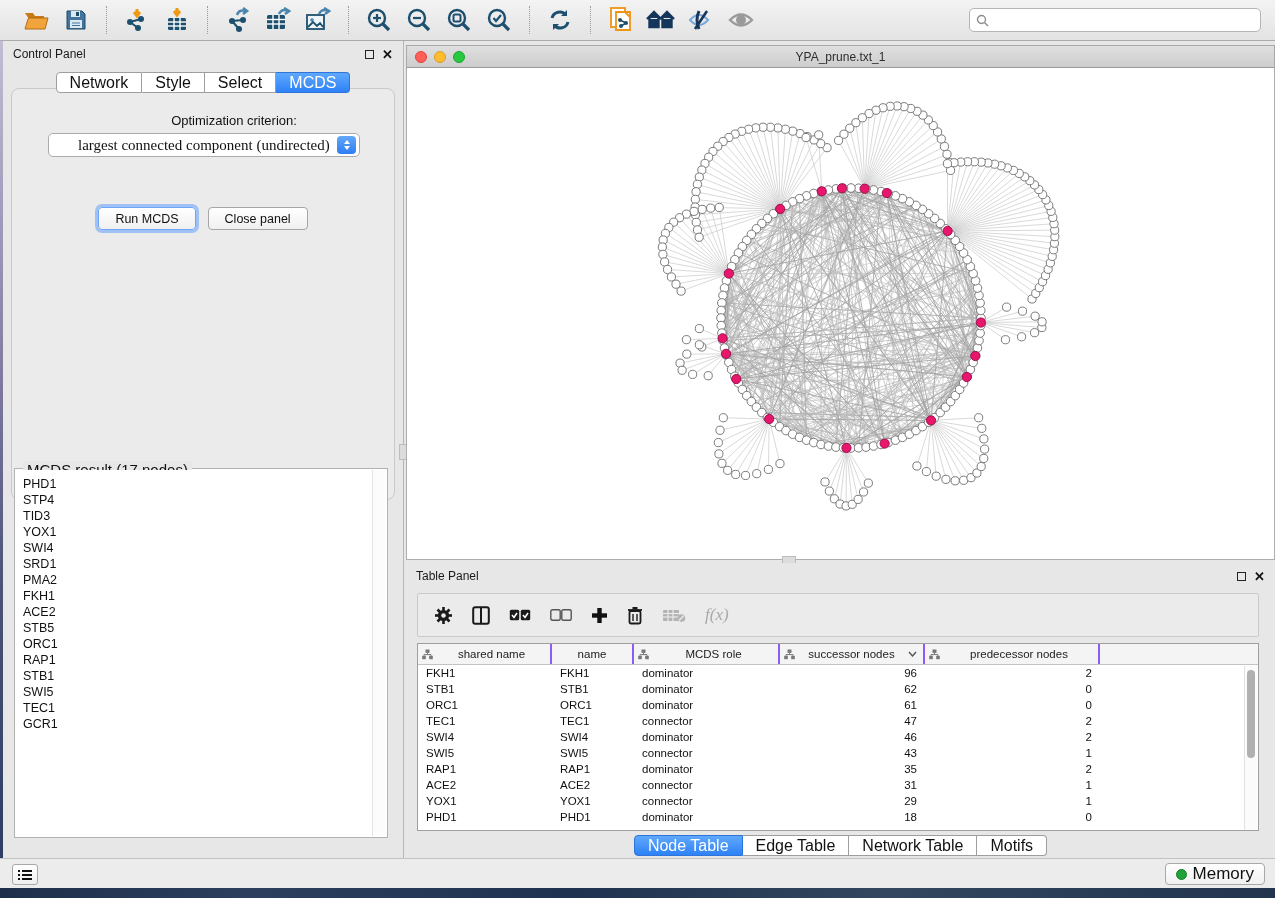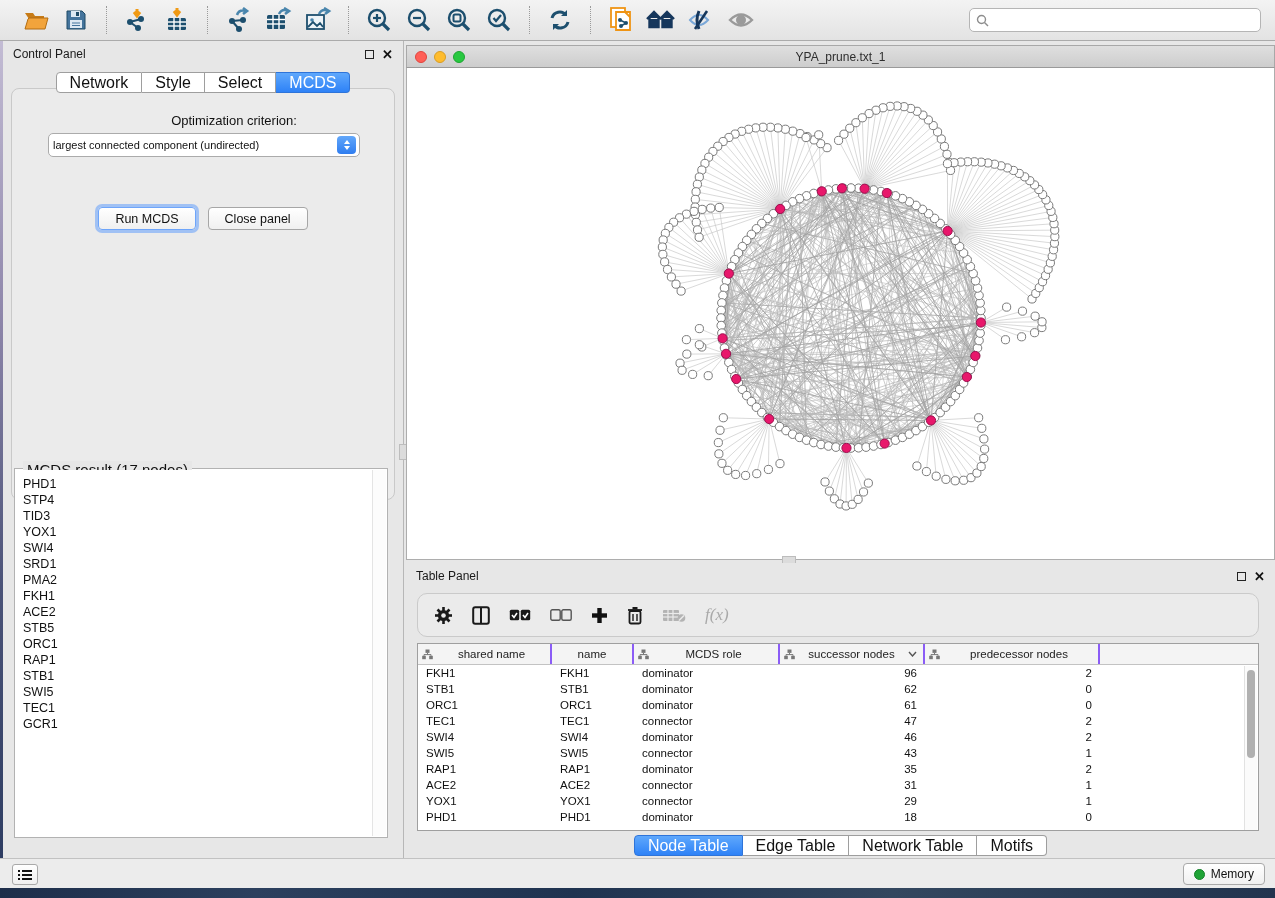--- a/index.html
+++ b/index.html
@@ -37,21 +37,21 @@
   .cp-tabs { position:absolute; left:0; top:31px; width:100%; display:flex; justify-content:center; z-index:3; }
   .seg-tab { height:21px; padding:0 13px; background:#fff; border:1px solid #9e9e9e; border-left-width:0;
     display:flex; align-items:center; font-size:16px; color:#111; cursor:default; }
   .seg-tab:first-child { border-left-width:1px; border-radius:4px 0 0 4px; }
   .seg-tab:last-child { border-radius:0 4px 4px 0; }
   .seg-tab.active { background:linear-gradient(#5fa8fc,#2e82f7); border-color:#2e74d9; color:#fff; }
 
   .opt-label { position:absolute; left:0; top:72px; width:400px; text-align:center; font-size:13px; color:#111;margin-left:31px; }
   .opt-select { position:absolute; left:45px; top:92px; width:312px; height:24px; background:#fff;
     border:1px solid #ababab; border-radius:5px; display:flex; align-items:center; cursor:default; }
-  .opt-select .val { flex:1; padding-left:4px; font-size:11px; color:#111; white-space:nowrap; }
+  .opt-select .val { flex:1; padding-left:29px; font-size:15px; color:#111; white-space:nowrap;font-family:Liberation Serif, serif; }
   .stepper { width:19px; height:18px; margin-right:3px; border-radius:4px;
     background:linear-gradient(#62a7fa,#2f7df0); display:flex; flex-direction:column; align-items:center; justify-content:center; gap:2px; }
   .stepper .up { width:0; height:0; border-left:3.5px solid transparent; border-right:3.5px solid transparent; border-bottom:4px solid #fff; }
   .stepper .dn { width:0; height:0; border-left:3.5px solid transparent; border-right:3.5px solid transparent; border-top:4px solid #fff; }
 
   .cp-buttons { position:absolute; left:0; top:126px; width:400px; display:flex; justify-content:center; gap:12px;margin-top:40px; }
   .btn { height:23px; padding:0 16px; background:linear-gradient(#ffffff,#f0f0f0); border:1px solid #a6a6a6;
     border-radius:4px; font-size:12.5px; color:#111; display:flex; align-items:center; cursor:default; }
   .btn.focused { box-shadow:0 0 0 3px rgba(110,165,250,.6); border-color:#6ea5fa; }
 
@@ -73,21 +73,21 @@
     background:linear-gradient(#dfdfdf,#cdcdcd); border:1px solid #a8a8a8; border-bottom:1px solid #9a9a9a;
     display:flex; align-items:center; }
   .lights { display:flex; gap:7px; margin-left:8px; }
   .light { width:12px; height:12px; border-radius:50%; }
   .net-title { position:absolute; left:0; width:100%; text-align:center; font-size:12px; color:#2e2e2e; }
   .net-canvas { position:absolute; left:0; top:27px; width:869px; height:492px; background:#fff; border:1px solid #adadad; border-top:none; }
 
   
   .table-panel { position:absolute; left:406px; top:563px; width:869px; height:295px; background:#e7e7e7; }
   .tp-toolbar { position:absolute; left:11px; top:30px; width:842px; height:44px; background:#ebebeb;
-    border:1px solid #cacaca; border-radius:10px; display:flex; align-items:center; gap:19px; padding-left:16px; }
+    border:1px solid #cacaca; border-radius:2px; display:flex; align-items:center; gap:19px; padding-left:16px; }
   .tpico { display:flex; align-items:center; justify-content:center; height:24px; }
   .fx { font-family:"Liberation Serif", serif; font-style:italic; font-size:17px; color:#a9a9a9; }
 
   .table-wrap { position:absolute; left:11px; top:80px; width:842px; height:188px; background:#fff; border:1px solid #9f9f9f; }
   .thead { display:flex; height:21px; background:#f4f4f4; border-bottom:1px solid #c3c3c3; }
   .th { display:flex; align-items:center; border-right:2px solid #8b5cf6; font-size:11.5px; color:#222; position:relative; }
   .th .hicon { margin-left:4px; }
   .th .hlabel { flex:1; text-align:center; padding:0 2px; }
   .c-shared { width:134px; } .c-name { width:82px; } .c-role { width:146px; }
   .c-succ { width:145px; } .c-pred { width:175px; } .c-fill { flex:1; border-right:none; }
@@ -97,21 +97,21 @@
   .tscroll { position:absolute; top:22px; right:1px; width:13px; height:164px; background:#fbfbfb; border-left:1px solid #e2e2e2; }
   .tthumb { position:absolute; top:4px; left:2px; width:8px; height:88px; background:#b0b0b0; border-radius:5px; }
 
   .tp-tabs { position:absolute; left:0; top:272px; width:869px; display:flex; justify-content:center; }
 
   
   .statusbar { position:absolute; left:0; top:858px; width:1275px; height:30px; background:#ececec; border-top:1px solid #c2c2c2; }
   .status-left-btn { position:absolute; left:12px; top:5px; width:26px; height:21px; background:linear-gradient(#fff,#efefef);
     border:1px solid #a9a9a9; border-radius:3px; display:flex; align-items:center; justify-content:center; }
   .memory-btn { position:absolute; right:10px; top:4px; height:22px; background:linear-gradient(#fff,#f0f0f0);
-    border:1px solid #a9a9a9; border-radius:4px; display:flex; align-items:center; gap:6px; padding:0 10px; font-size:12px; color:#111; }
+    border:1px solid #a9a9a9; border-radius:4px; display:flex; align-items:center; gap:6px; padding:0 10px; font-size:17px; color:#111; }
   .mem-dot { width:11px; height:11px; border-radius:50%; background:#1fa336; border:1px solid #15802a; }
 </style>
 </head>
 <body>
 
 <div class="toolbar">
   <div class="tb-group">
     <span class="tbico">
       <svg width="27" height="22" viewBox="0 0 27 22">
           <path d="M2 4 h8 l2 3 h9 v3 H6 Z" fill="#c77b17"></path>

